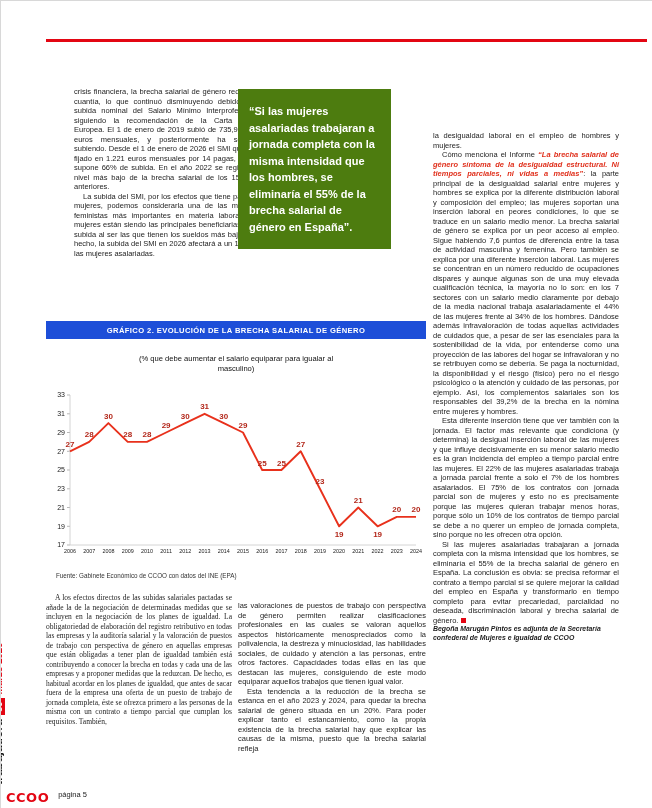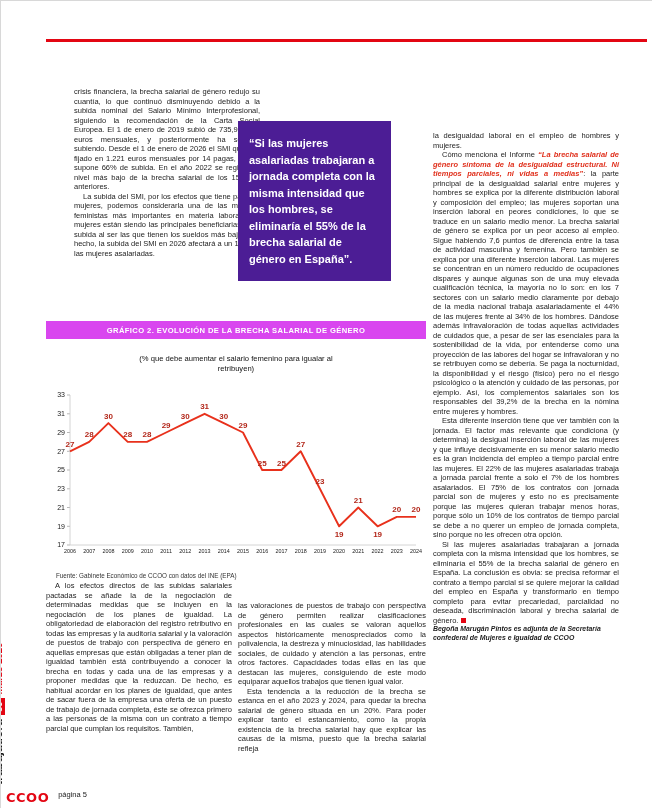--- a/index.html
+++ b/index.html
@@ -9,34 +9,34 @@
   .masthead{position:absolute;top:0;right:6px;}
   .masthead-title{font-family:"DejaVu Sans",sans-serif;font-weight:800;font-size:31px;letter-spacing:-1.5px;color:#e30613;line-height:37px;}
   .header-rule{position:absolute;top:38px;left:45px;width:601px;height:2.5px;background:#e30613;}
 
   
   .body-text{font-size:7.5px;line-height:9.5px;text-align:justify;hyphens:auto;-webkit-hyphens:auto;}
   .body-text p{margin:0;}
   .body-text p.ind{text-indent:9px;}
   .col{position:absolute;}
   .col1-top{left:45px;top:86px;width:186px;margin-left:28px;}
-  .col1-bottom{left:45px;top:580px;width:186px;}
+  .col1-bottom{left:45px;top:592px;width:186px;font-family:Liberation Serif, serif;}
   .col2-bottom{left:237px;top:600px;width:188px;}
   .col3{left:432px;top:94px;width:186px;margin-top:36px;}
   .report-title{color:#e0301c;font-style:italic;font-weight:bold;}
   .end-mark{display:inline-block;width:4.5px;height:4.5px;background:#e30613;margin-left:3px;}
   .author{font-size:6.9px;line-height:8.8px;font-weight:bold;font-style:italic;margin-top:8px;text-align:left;}
 
   
-  .quote-box{position:absolute;left:237px;top:88px;width:131px;background:#4c1d95;color:#fff;padding:14px 11px;margin-top:32px;}
+  .quote-box{position:absolute;left:237px;top:88px;width:131px;background:#4d7c0f;color:#fff;padding:14px 11px;}
   .quote-box p{margin:0;font-weight:bold;font-size:11px;line-height:16.5px;text-align:left;}
 
   
   .chart-block{position:absolute;left:45px;top:320px;width:380px;}
-  .chart-banner{background:#d946ef;color:#fff;font-size:7.6px;font-weight:bold;text-align:center;letter-spacing:.4px;padding:4.5px 0;}
+  .chart-banner{background:#1d4ed8;color:#fff;font-size:7.6px;font-weight:bold;text-align:center;letter-spacing:.4px;padding:4.5px 0;}
   .chart-subtitle-wrap{margin-top:15px;}
   .chart-subtitle{max-width:225px;margin:0 auto;text-align:center;font-size:7.6px;line-height:9.6px;color:#111;}
   #chart-svg{display:block;margin-top:6px;}
   #chart-svg text{font-family:"Liberation Sans",sans-serif;}
   #chart-svg .ytick{font-size:7px;fill:#222;}
   #chart-svg .xtick{font-size:5.4px;fill:#222;}
   #chart-svg .dlabel{font-size:8px;font-weight:bold;}
   #chart-svg .axis{stroke:#c9c9c9;stroke-width:.8;}
   #chart-svg .tick{stroke:#999;stroke-width:.7;}
   .chart-source{font-size:6.3px;color:#333;margin:1px 0 0 10px;}
@@ -68,21 +68,21 @@
     <p class="ind">La subida del SMI, por los efectos que tiene para las mujeres, podemos considerarla una de las medidas feministas más importantes en materia laboral. Las mujeres están siendo las principales beneficiarias de la subida al ser las que tienen los sueldos más bajos. De hecho, la subida del SMI en 2026 afectará a un 12% de las mujeres asalariadas.</p>
   </section>
 
   <aside class="quote-box">
     <p>“Si las mujeres asalariadas trabajaran a jornada completa con la misma intensidad que los hombres, se eliminaría el 55% de la brecha salarial de género en España”.</p>
   </aside>
 
   <section class="chart-block">
     <div class="chart-banner">GRÁFICO 2. EVOLUCIÓN DE LA BRECHA SALARIAL DE GÉNERO</div>
     <div class="chart-subtitle-wrap">
-      <div class="chart-subtitle">(% que debe aumentar el salario femenino para igualar al retribuyen)</div>
+      <div class="chart-subtitle">(% que debe aumentar el salario equiparar para igualar al masculino)</div>
     </div>
     <svg id="chart-svg" width="380" height="192" viewBox="0 0 380 192">
         <line class="tick" x1="21" y1="166.0" x2="24" y2="166.0"></line>
         <text class="ytick" text-anchor="end" x="19" y="168.4">17</text>
         <line class="tick" x1="21" y1="147.3" x2="24" y2="147.3"></line>
         <text class="ytick" text-anchor="end" x="19" y="149.7">19</text>
         <line class="tick" x1="21" y1="128.5" x2="24" y2="128.5"></line>
         <text class="ytick" text-anchor="end" x="19" y="130.9">21</text>
         <line class="tick" x1="21" y1="109.8" x2="24" y2="109.8"></line>
         <text class="ytick" text-anchor="end" x="19" y="112.2">23</text>

